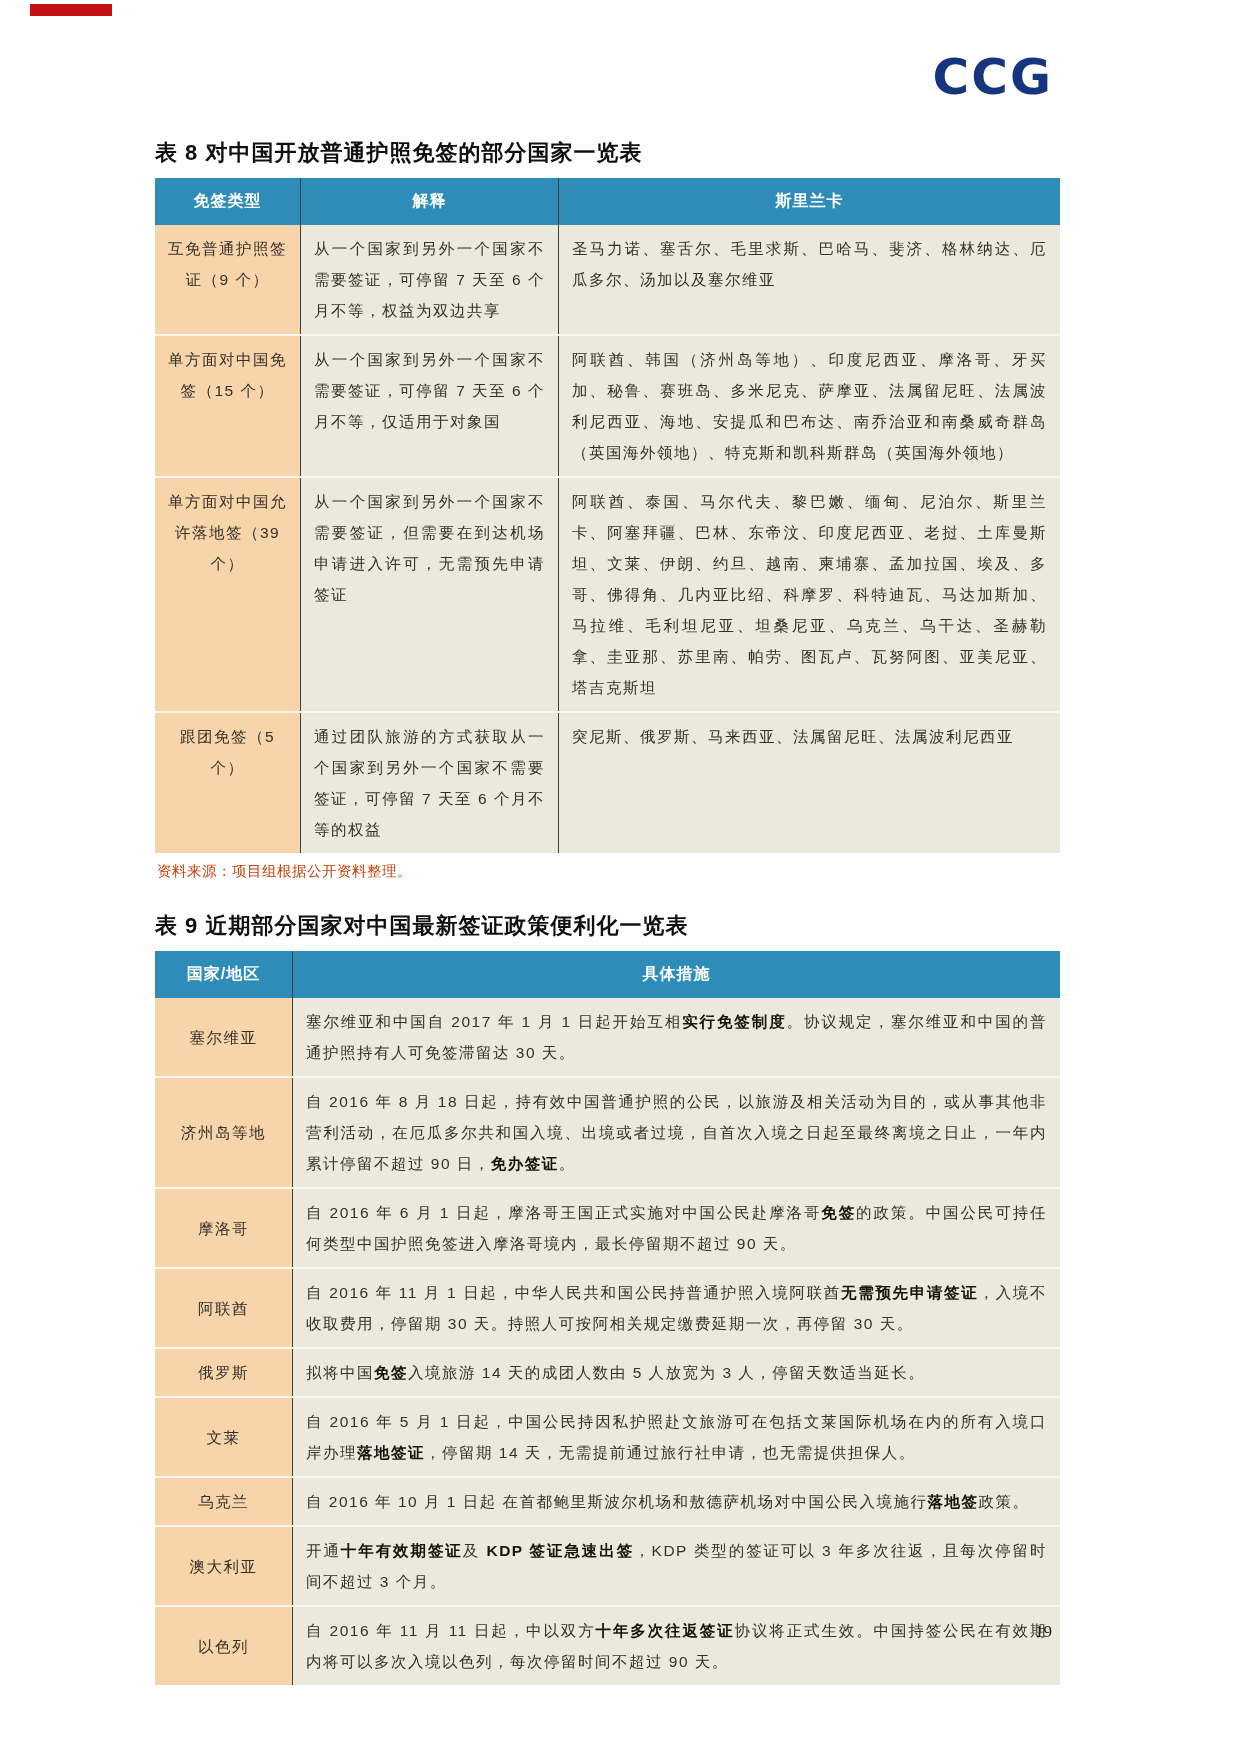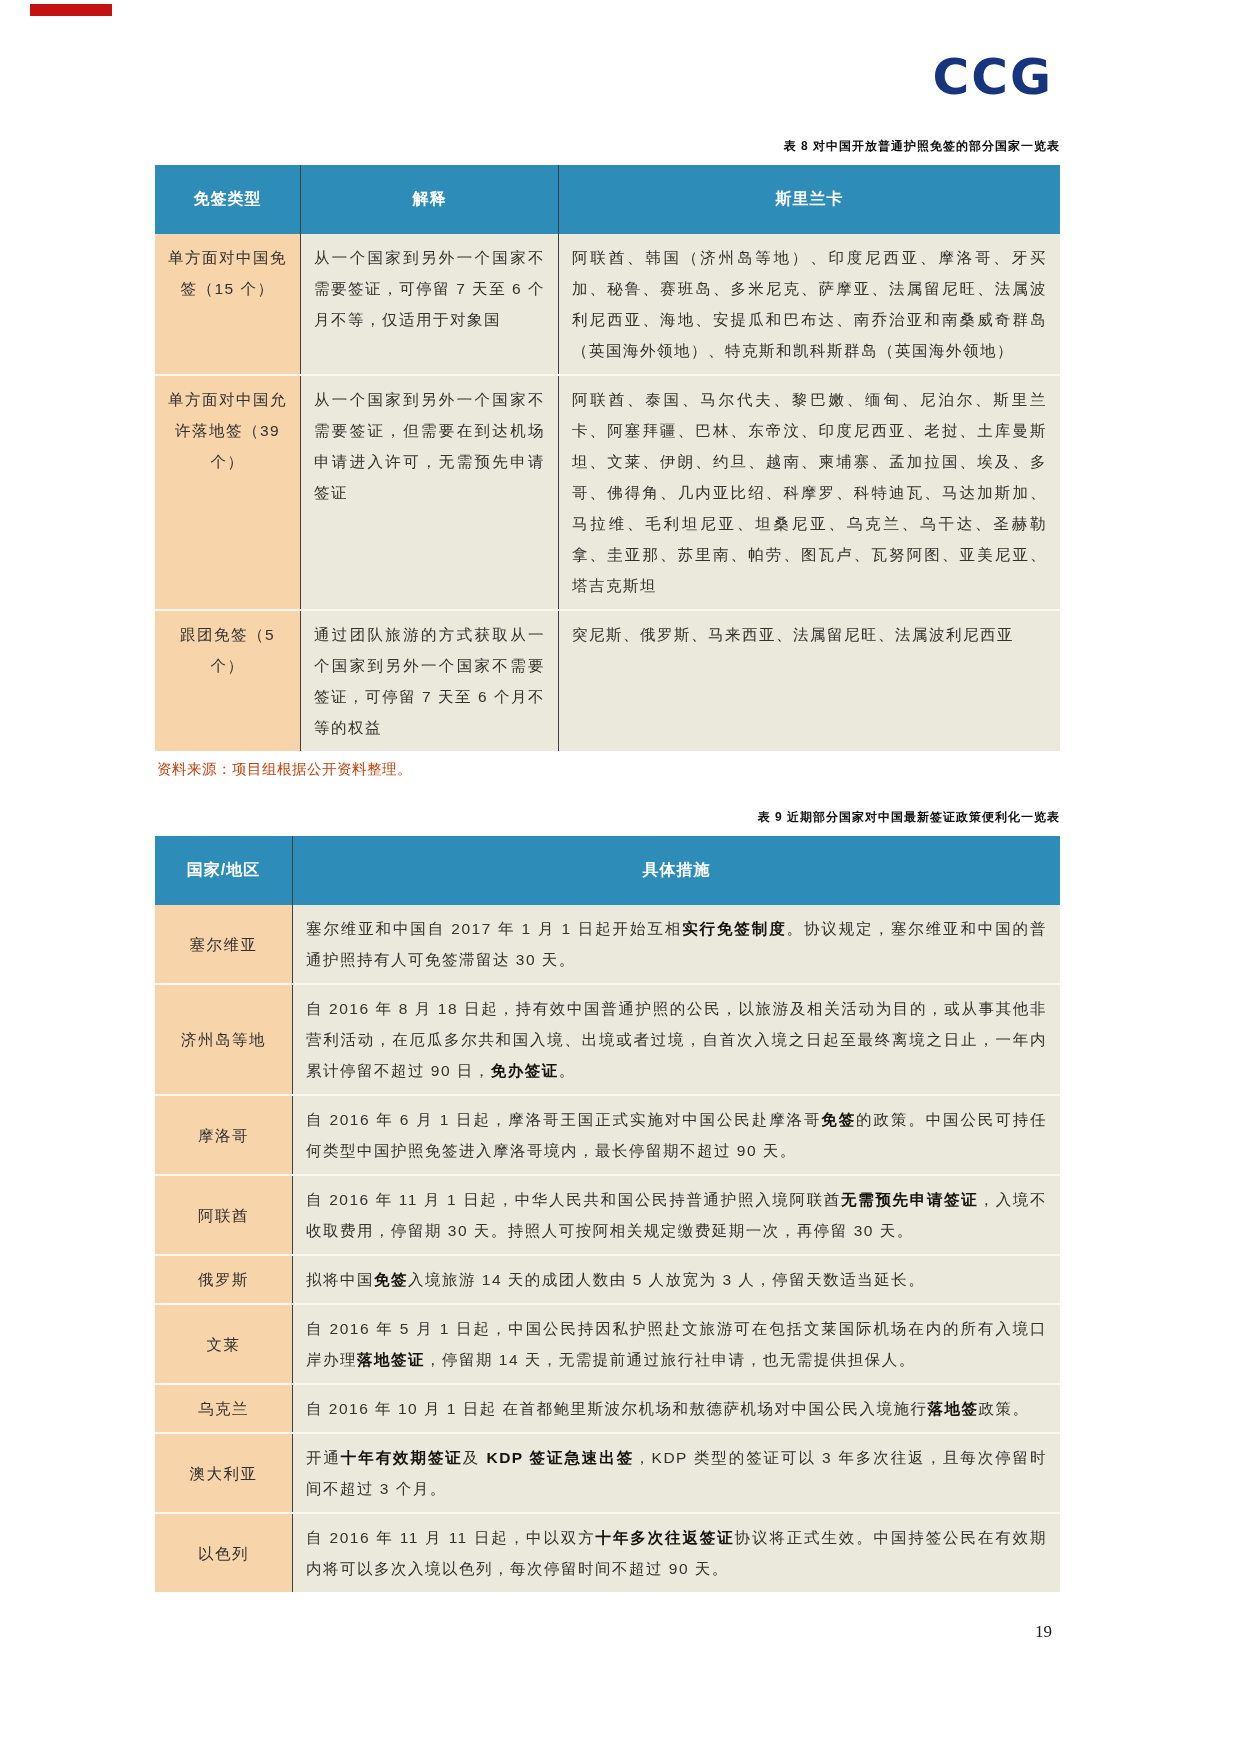--- a/index.html
+++ b/index.html
@@ -11,26 +11,26 @@
   }
   .corner-mark { position:absolute; top:4px; left:30px; width:82px; height:12px; background:#c41212; }
   .logo {
     position:absolute; top:52px; right:187px;
     font-family:"DejaVu Sans","Liberation Sans",sans-serif;
     font-weight:bold; font-size:50px; line-height:1; letter-spacing:2px;
     color:#16357e;
   }
   .content { position:absolute; top:138px; left:155px; width:905px; }
   .tbl-title {
-    text-align:right; font-weight:bold; font-size:12px; color:#101010;
+    text-align:left; font-weight:bold; font-size:22px; color:#101010;
     margin:0 0 10px 0; letter-spacing:1px;
   }
   .tbl { width:100%; }
   .thead { display:flex; background:#2e8cb8; color:#ffffff; font-weight:bold; font-size:16px; }
-  .thead > div { padding:24px 4px; text-align:center; box-sizing:border-box; letter-spacing:1px; }
+  .thead > div { padding:13px 4px; text-align:center; box-sizing:border-box; letter-spacing:1px; }
   .trow { display:flex; }
   .trow + .trow { border-top:2px solid #faf7ee; }
   .c-sep { border-left:1px solid #404040; }
   .cell { box-sizing:border-box; font-size:15.5px; line-height:31px; letter-spacing:1.5px; }
   
   .t8c1 { width:145px; }
   .t8c2 { width:258px; }
   .t8c3 { flex:1; }
   .peach { background:#f8d4aa; }
   .beige { background:#ebe9dc; }
@@ -62,20 +62,25 @@
 
     <div class="tbl-title">表 8  对中国开放普通护照免签的部分国家一览表</div>
 
     <div class="tbl">
       <div class="thead">
         <div class="t8c1">免签类型</div>
         <div class="t8c2 c-sep">解释</div>
         <div class="t8c3 c-sep">斯里兰卡</div>
       </div>
 
+      <div class="trow">
+        <div class="cell t8c1 peach cat-cell">互免普通护照签证（9 个）</div>
+        <div class="cell t8c2 beige txt-cell c-sep">从一个国家到另外一个国家不需要签证，可停留 7 天至 6 个月不等，权益为双边共享</div>
+        <div class="cell t8c3 beige txt-cell c-sep">圣马力诺、塞舌尔、毛里求斯、巴哈马、斐济、格林纳达、厄瓜多尔、汤加以及塞尔维亚</div>
+      </div>
 
       <div class="trow">
         <div class="cell t8c1 peach cat-cell">单方面对中国免签（15 个）</div>
         <div class="cell t8c2 beige txt-cell c-sep">从一个国家到另外一个国家不需要签证，可停留 7 天至 6 个月不等，仅适用于对象国</div>
         <div class="cell t8c3 beige txt-cell c-sep">阿联酋、韩国（济州岛等地）、印度尼西亚、摩洛哥、牙买加、秘鲁、赛班岛、多米尼克、萨摩亚、法属留尼旺、法属波利尼西亚、海地、安提瓜和巴布达、南乔治亚和南桑威奇群岛（英国海外领地）、特克斯和凯科斯群岛（英国海外领地）</div>
       </div>
 
       <div class="trow">
         <div class="cell t8c1 peach cat-cell">单方面对中国允许落地签（39 个）</div>
         <div class="cell t8c2 beige txt-cell c-sep">从一个国家到另外一个国家不需要签证，但需要在到达机场申请进入许可，无需预先申请签证</div>

